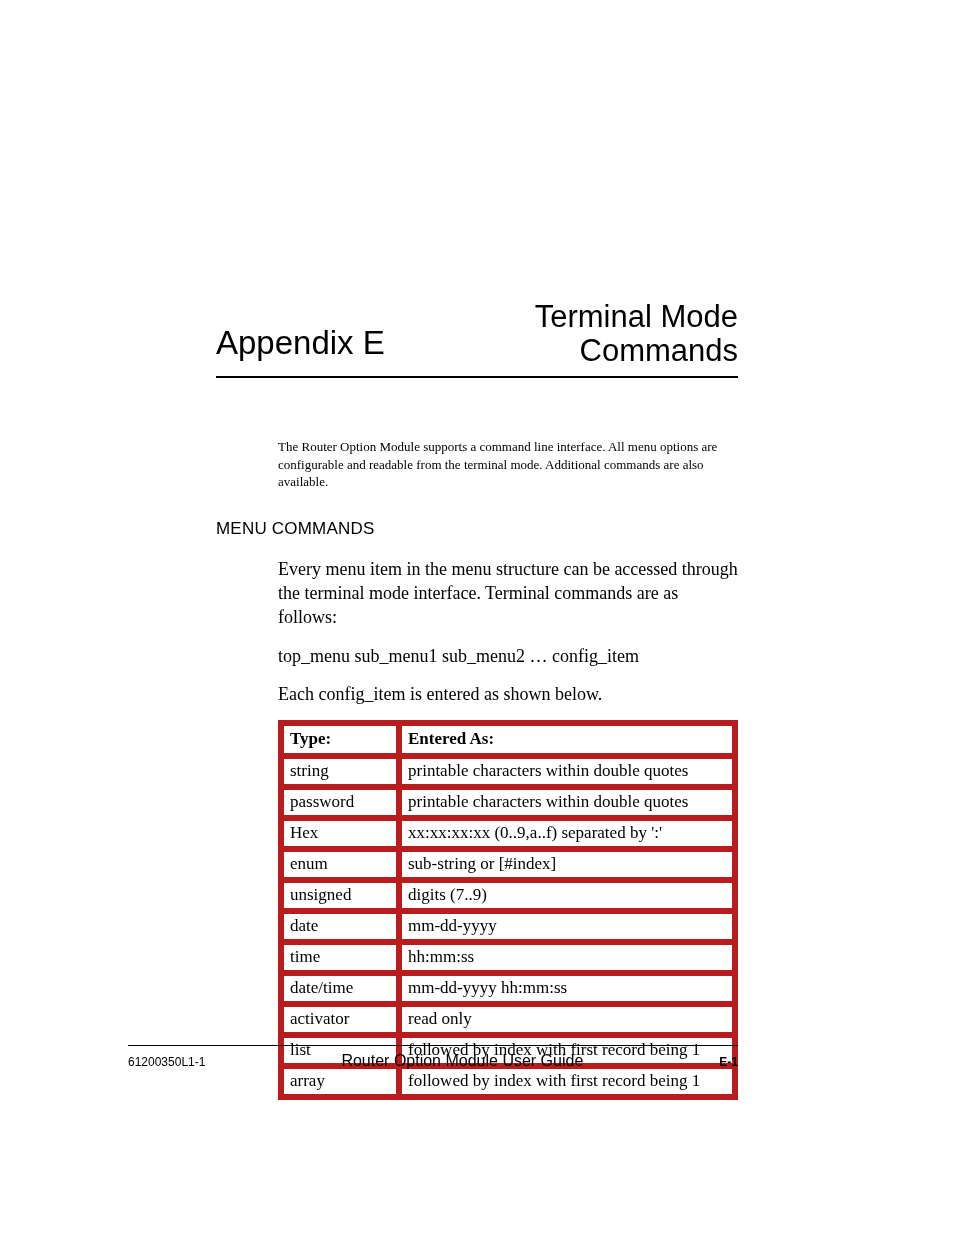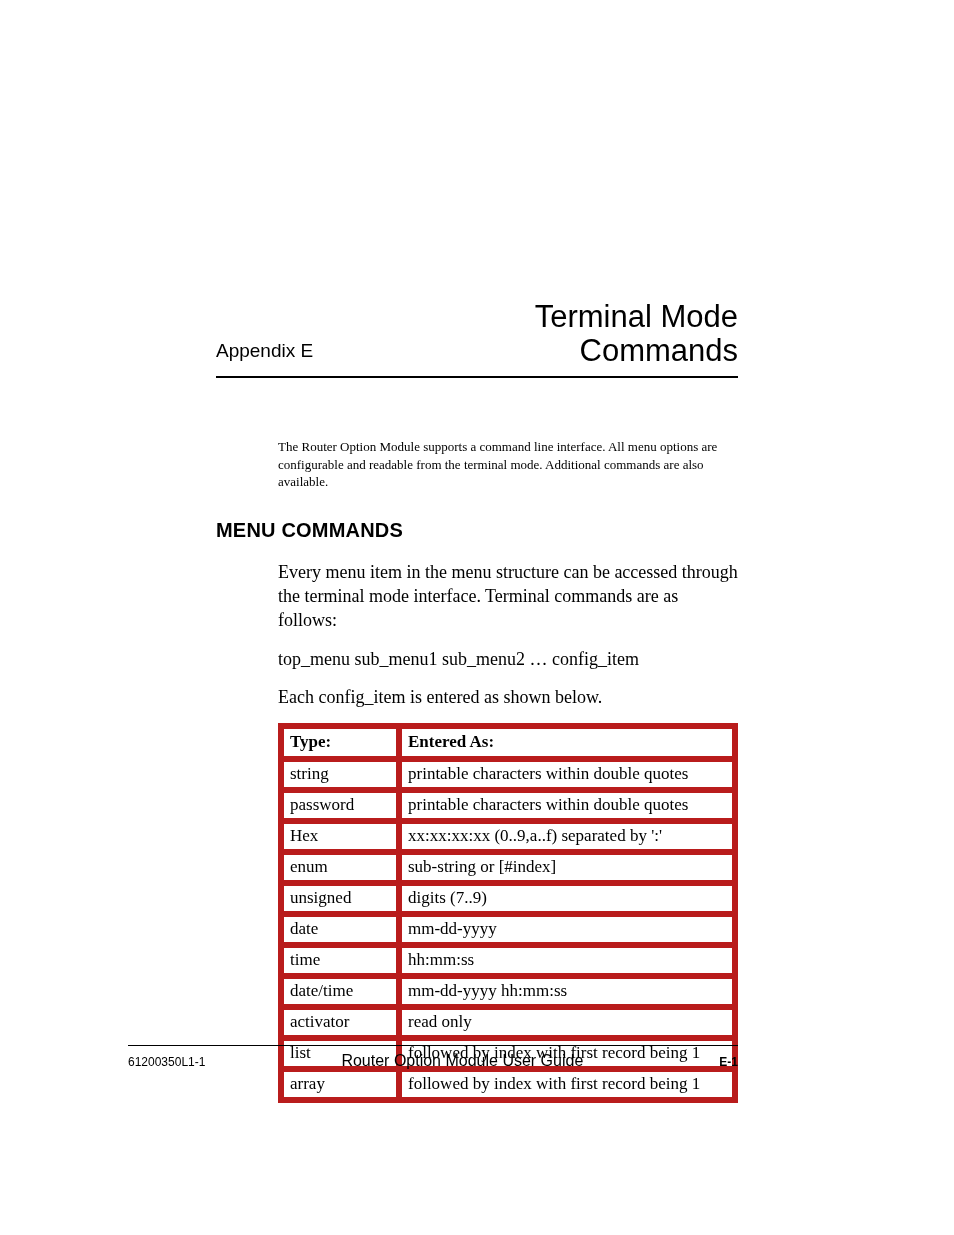--- a/index.html
+++ b/index.html
@@ -21,21 +21,21 @@
     .header-row {
       display: flex;
       justify-content: space-between;
       align-items: flex-end;
       border-bottom: 2px solid #000;
       padding-bottom: 8px;
       margin-bottom: 60px;
     }
     .appendix-label {
       font-family: 'Arial Narrow', Arial, sans-serif;
-      font-size: 19px;
+      font-size: 33px;
       font-weight: 300;
       font-stretch: condensed;
       padding-bottom: 6px;
     }
     .main-title {
       font-family: 'Arial Narrow', Arial, sans-serif;
       font-size: 31px;
       font-weight: 300;
       font-stretch: condensed;
       text-align: right;
@@ -43,22 +43,22 @@
     }
     .intro-para {
       font-family: 'Book Antiqua', Palatino, Georgia, serif;
       font-size: 13px;
       line-height: 1.35;
       margin-left: 62px;
       margin-bottom: 28px;
     }
     .section-heading {
       font-family: Arial, Helvetica, sans-serif;
-      font-weight: bold;
-      font-size: 20px;
+      font-weight: normal;
+      font-size: 17px;
       margin-bottom: 18px;
       letter-spacing: 0.2px;
       margin-top: 16px;
     }
     .body-para {
       font-family: 'Book Antiqua', Palatino, Georgia, serif;
       font-size: 18px;
       line-height: 1.35;
       margin-left: 62px;
       margin-bottom: 14px;

